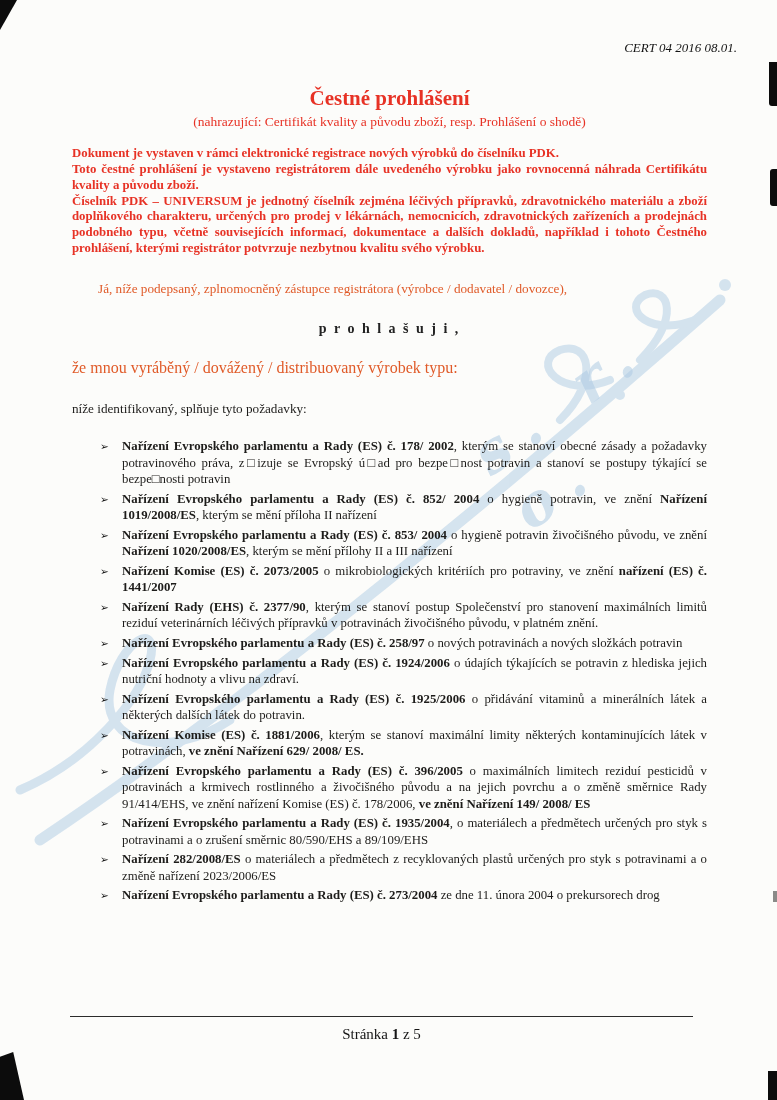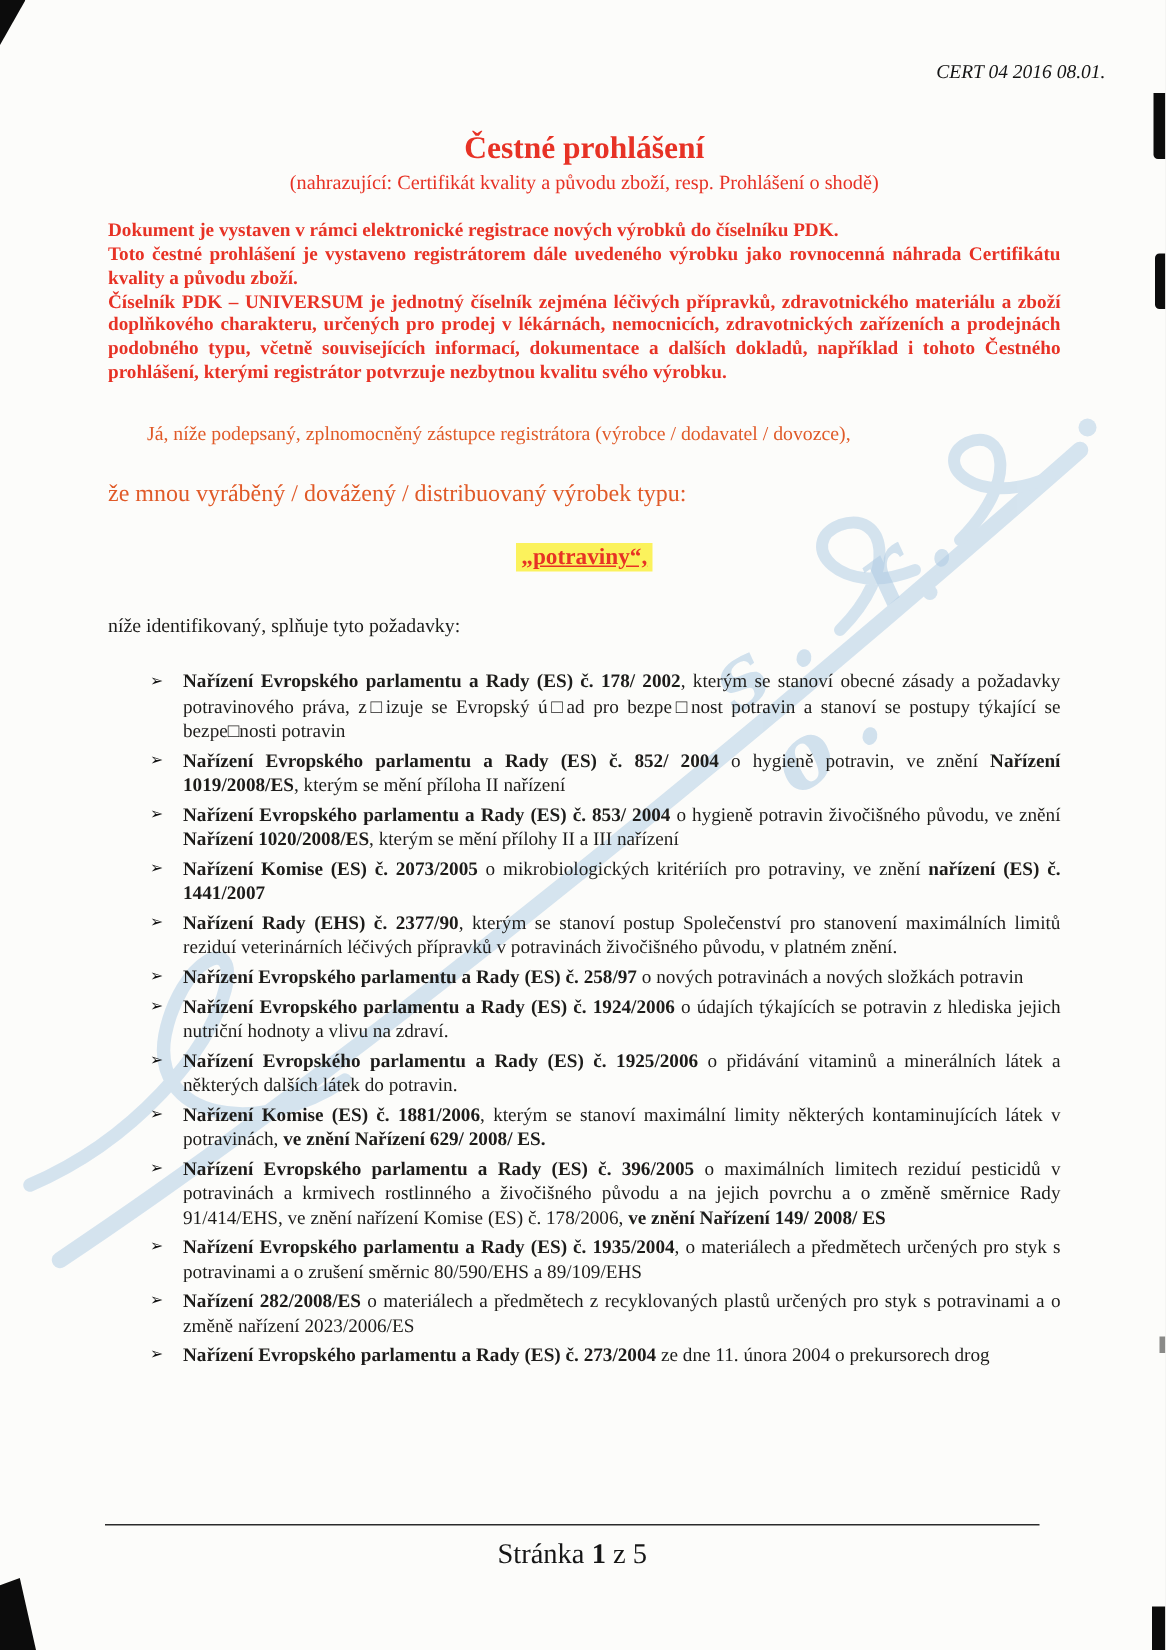--- a/index.html
+++ b/index.html
@@ -74,21 +74,21 @@
   .bullet{
     flex:0 0 13px;font-family:"DejaVu Sans", sans-serif;font-size:10.5px;
     line-height:1.65;color:#111;
   }
   .req-text{text-align:justify;flex:1;}
   .b{font-weight:bold;}
   
   .footer{
     position:absolute;left:70px;right:84px;top:1016px;z-index:2;
     border-top:1.5px solid #2b2b2b;text-align:center;padding-top:9px;
-    font-size:19px;color:#161616;
+    font-size:15px;color:#161616;
   }
 </style>
 </head>
 <body>
 
 <div class="page">
 
   <svg class="watermark-svg" width="777" height="1100" viewBox="0 0 777 1100">
     <g fill="none" stroke="#aecbe4" stroke-linecap="round" opacity="0.5">
       <path d="M 40 840 C 220 720, 470 520, 720 300" stroke-width="11"></path>
@@ -118,26 +118,24 @@
     <div class="preamble-block">
       <div>
           <p class="red-para">Dokument je vystaven v rámci elektronické registrace nových výrobků do číselníku PDK.</p>
           <p class="red-para">Toto čestné prohlášení je vystaveno registrátorem dále uvedeného výrobku jako rovnocenná náhrada Certifikátu kvality a původu zboží.</p>
           <p class="red-para">Číselník PDK – UNIVERSUM je jednotný číselník zejména léčivých přípravků, zdravotnického materiálu a zboží doplňkového charakteru, určených pro prodej v lékárnách, nemocnicích, zdravotnických zařízeních a prodejnách podobného typu, včetně souvisejících informací, dokumentace a dalších dokladů, například i tohoto Čestného prohlášení, kterými registrátor potvrzuje nezbytnou kvalitu svého výrobku.</p>
         </div>
     </div>
 
     <p class="intro">Já, níže podepsaný, zplnomocněný zástupce registrátora (výrobce / dodavatel / dovozce),</p>
 
+    <p class="verb">p r o h l a š u j i ,</p>
 
     <p class="product-line">že mnou vyráběný / dovážený  / distribuovaný výrobek typu:</p>
 
-    <p class="product">
-      <span class="hl">„potraviny“,</span>
-    </p>
 
     <p class="req-intro">níže identifikovaný, splňuje tyto požadavky:</p>
 
     <ul class="reqs">
         <li>
           <span class="bullet">➢</span>
           <div class="req-text"><span class="b">Nařízení Evropského parlamentu a Rady (ES) č. 178/ 2002</span><span>, kterým se stanoví obecné zásady a požadavky potravinového práva, z□izuje se Evropský ú□ad pro bezpe□nost potravin a stanoví se postupy týkající se bezpe□nosti potravin</span></div>
         </li>
         <li>
           <span class="bullet">➢</span>

